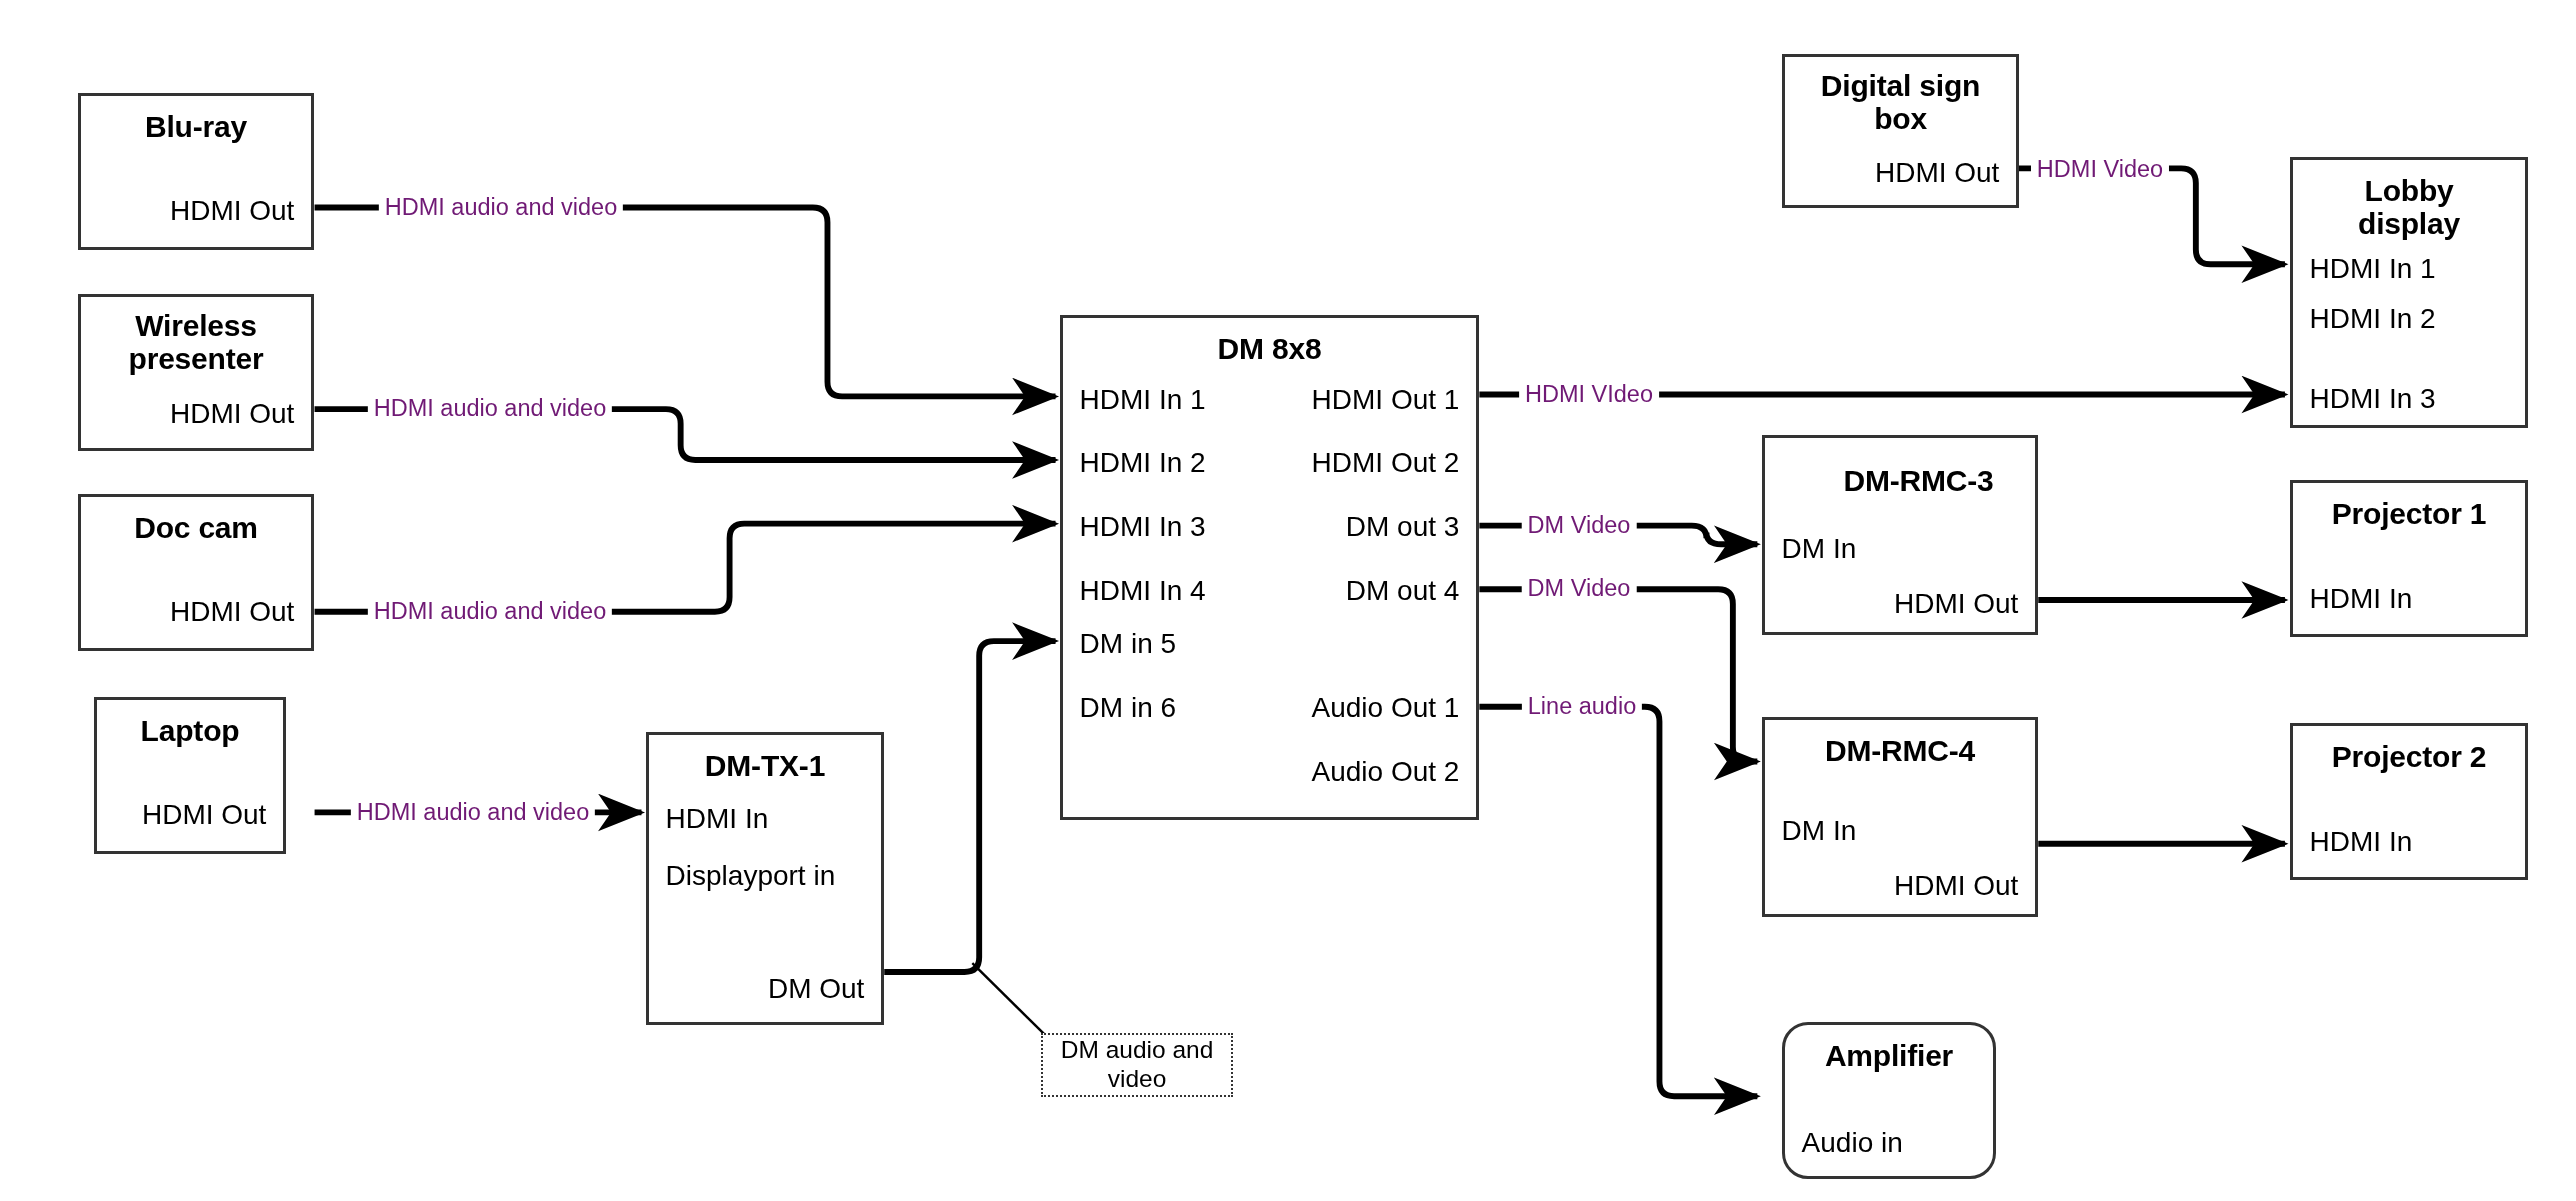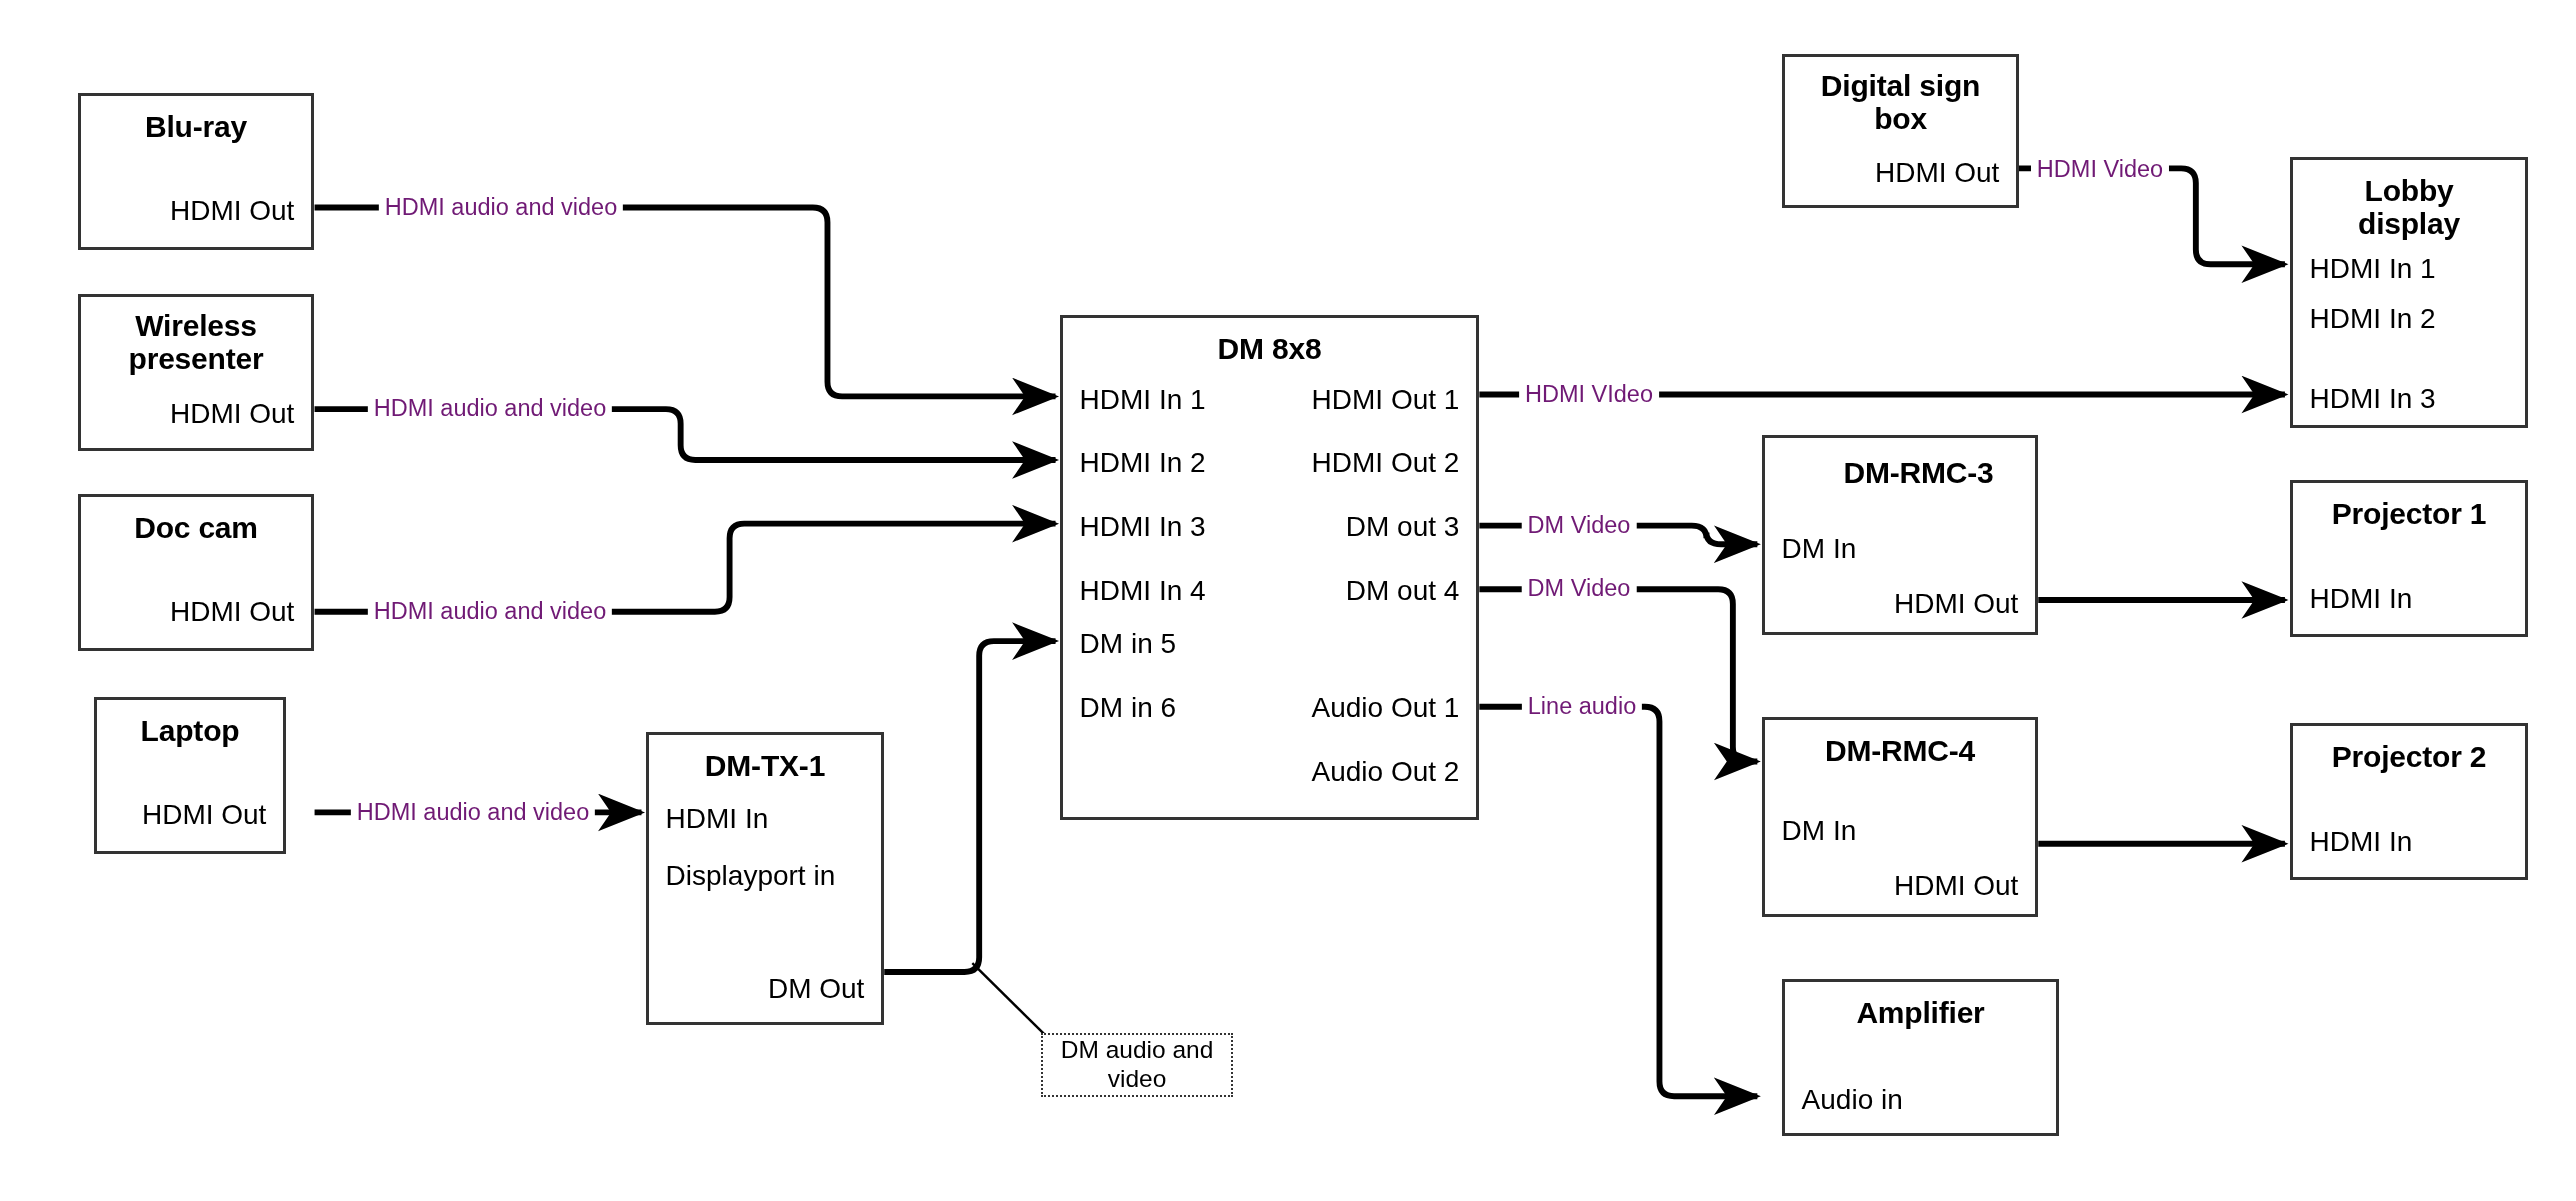--- a/index.html
+++ b/index.html
@@ -166,42 +166,42 @@
   </div>
 
   <div class="node" style="left:2290px; top:157px; width:238px; height:271px;">
     <div class="node-title" style="margin-top:13.7px; padding:0 41px;">Lobby display</div>
     <div class="port left" style="top:94px;">HDMI In 1</div>
     <div class="port left" style="top:144px;">HDMI In 2</div>
     <div class="port left" style="top:224px;">HDMI In 3</div>
   </div>
 
   <div class="node" style="left:1762px; top:435px; width:276px; height:200px;">
-    <div class="node-title" style="margin-top:18px;padding-left:37px;">DM-RMC-3</div>
+    <div class="node-title" style="margin-top:26px;padding-left:37px;">DM-RMC-3</div>
     <div class="port left" style="top:96px;">DM In</div>
     <div class="port right" style="top:151px;">HDMI Out</div>
   </div>
 
   <div class="node" style="left:1762px; top:717px; width:276px; height:200px;">
     <div class="node-title" style="margin-top:13.7px;">DM-RMC-4</div>
     <div class="port left" style="top:96px;">DM In</div>
     <div class="port right" style="top:151px;">HDMI Out</div>
   </div>
 
   <div class="node" style="left:2290px; top:480px; width:238px; height:157px;">
     <div class="node-title" style="margin-top:13.7px;">Projector 1</div>
     <div class="port left" style="top:101px;">HDMI In</div>
   </div>
 
   <div class="node" style="left:2290px; top:723px; width:238px; height:157px;">
     <div class="node-title" style="margin-top:13.7px;">Projector 2</div>
     <div class="port left" style="top:101px;">HDMI In</div>
   </div>
 
-  <div class="node" style="left:1782px; top:979px; width:277px; height:157px;">
+  <div class="node" style="left:1782px; top:1022px; width:214px; height:157px;border-radius:26px;">
     <div class="node-title" style="margin-top:13.7px;">Amplifier</div>
     <div class="port left" style="top:103px;">Audio in</div>
   </div>
 
   <div class="wire-label" style="left:501px; top:208px;">HDMI audio and video</div>
   <div class="wire-label" style="left:490px; top:409px;">HDMI audio and video</div>
   <div class="wire-label" style="left:490px; top:612px;">HDMI audio and video</div>
   <div class="wire-label" style="left:473px; top:813px;">HDMI audio and video</div>
   <div class="wire-label" style="left:2100px; top:170px;">HDMI Video</div>
   <div class="wire-label" style="left:1589px; top:395px;">HDMI VIdeo</div>

